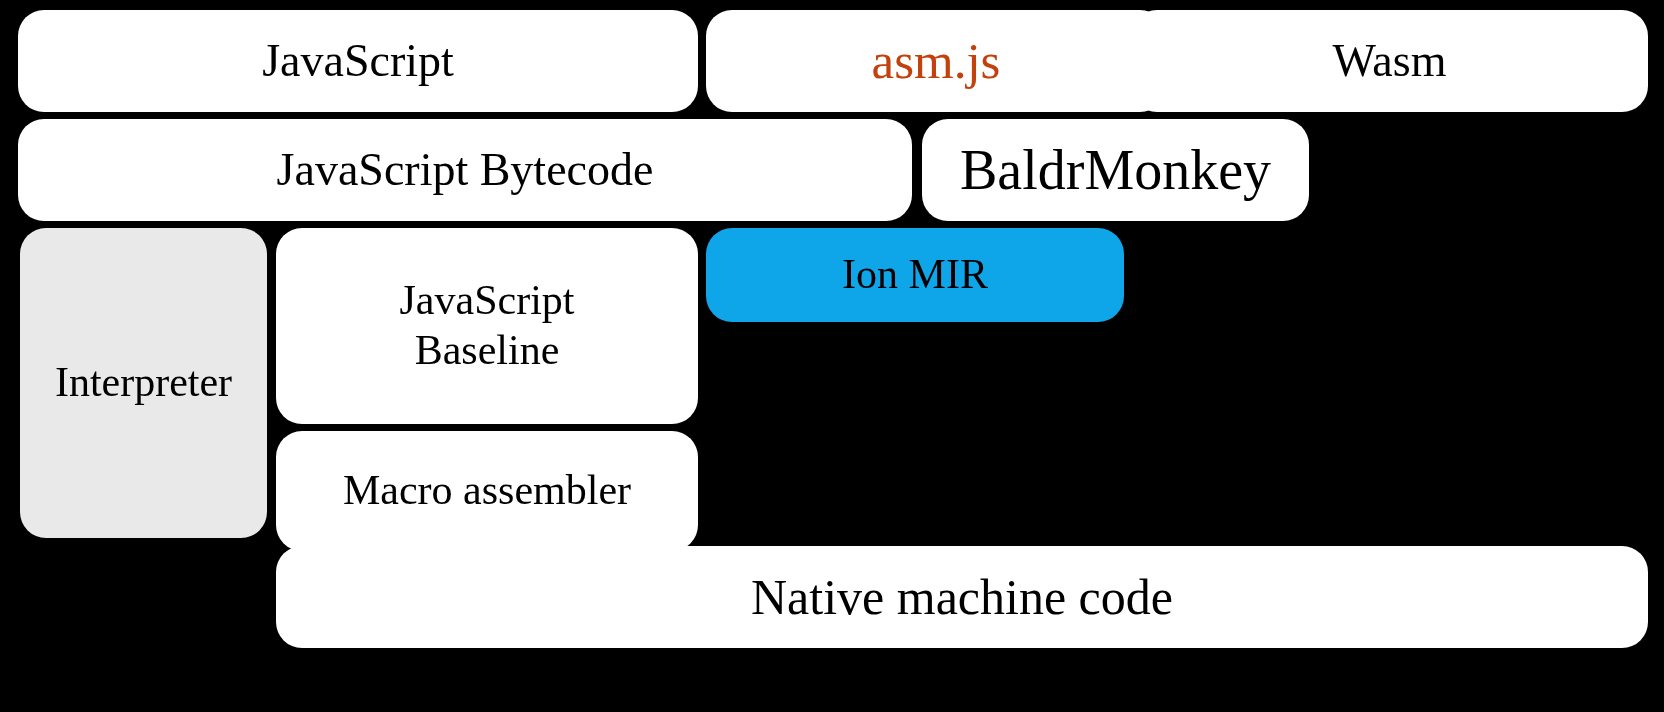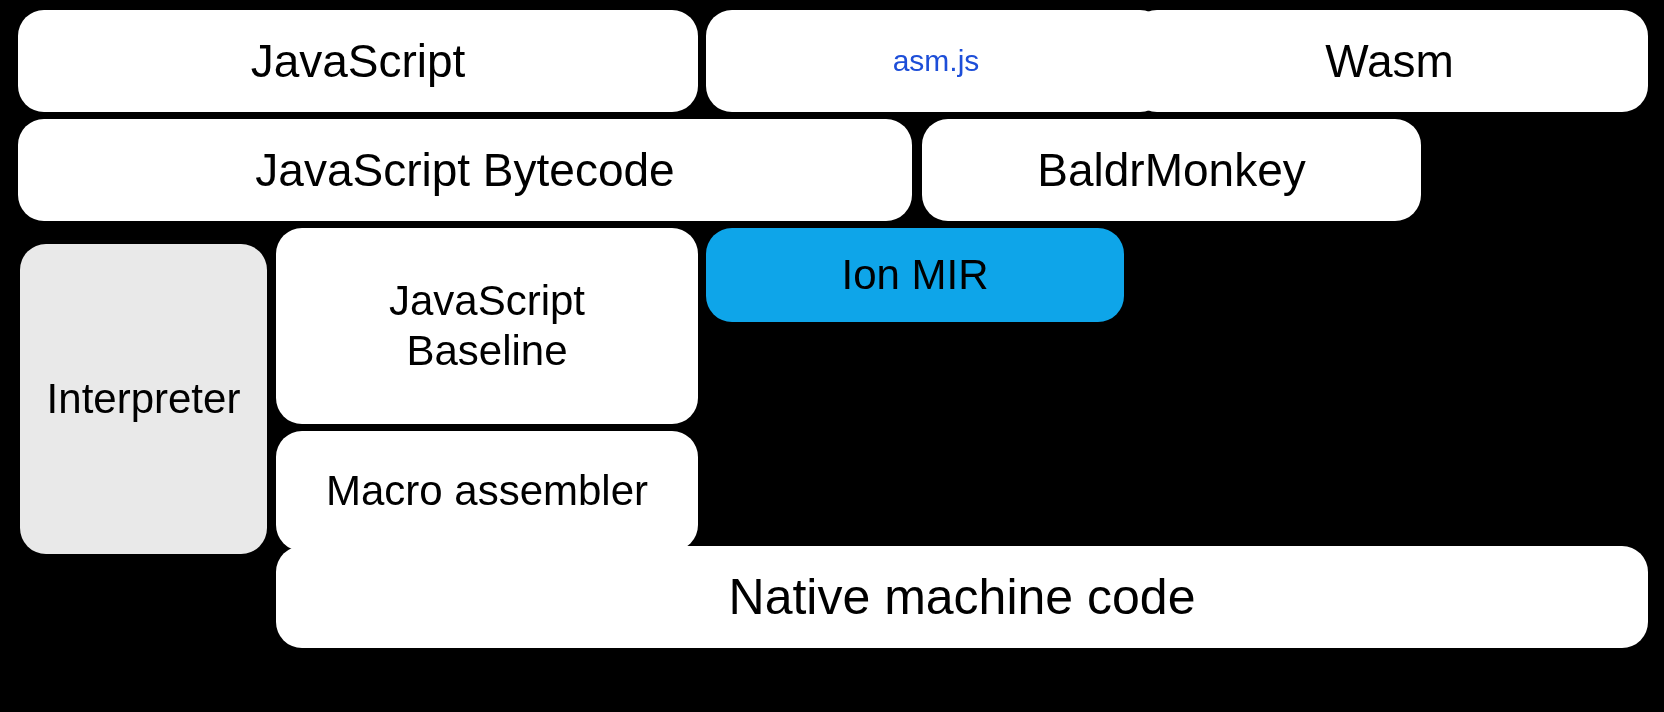--- a/index.html
+++ b/index.html
@@ -6,21 +6,21 @@
     margin: 0;
     padding: 0;
     background: #000000;
   }
   #canvas {
     position: relative;
     width: 1664px;
     height: 712px;
     background: #000000;
     overflow: hidden;
-    font-family: Liberation Sans, sans-serif;
+    font-family: Liberation Serif, serif;
   }
   .box {
     position: absolute;
     box-sizing: border-box;
     display: flex;
     align-items: center;
     justify-content: center;
     text-align: center;
     border-radius: 26px;
     color: #000000;
@@ -33,23 +33,23 @@
   .fill-white { background: #FFFFFF; }
   .fill-gray  { background: #E9E9E9; }
   .fill-green { background: #0ea5e9; }
   .fill-pink  { background: #F4768C; }
 </style>
 </head>
 <body>
 
 <div id="canvas" style="background: rgb(0, 0, 0);">
     <div class="box fill-white" style="left: 18px; top: 10px; width: 680px; height: 102px; font-size: 46px; color: rgb(0, 0, 0);">JavaScript</div>
-    <div class="box fill-white" style="left: 706px; top: 10px; width: 460px; height: 102px; font-size: 30px; color: #1d4ed8;">asm.js</div>
+    <div class="box fill-white" style="left: 706px; top: 10px; width: 460px; height: 102px; font-size: 51px; color: #c2410c;">asm.js</div>
     <div class="box fill-white" style="left: 1131px; top: 10px; width: 517px; height: 102px; font-size: 46px; color: rgb(0, 0, 0);">Wasm</div>
     <div class="box fill-white" style="left: 18px; top: 119px; width: 894px; height: 102px; font-size: 46px; color: rgb(0, 0, 0);">JavaScript Bytecode</div>
-    <div class="box fill-white" style="left: 922px; top: 119px; width: 499px; height: 102px; font-size: 46px; color: rgb(0, 0, 0);">BaldrMonkey</div>
-    <div class="box fill-gray" style="left: 20px; top: 244px; width: 247px; height: 310px; font-size: 42px; color: rgb(0, 0, 0);">Interpreter</div>
+    <div class="box fill-white" style="left: 922px; top: 119px; width: 387px; height: 102px; font-size: 56px; color: rgb(0, 0, 0);">BaldrMonkey</div>
+    <div class="box fill-gray" style="left: 20px; top: 228px; width: 247px; height: 310px; font-size: 42px; color: rgb(0, 0, 0);">Interpreter</div>
     <div class="box fill-white" style="left: 276px; top: 228px; width: 422px; height: 196px; font-size: 42px; color: rgb(0, 0, 0);">JavaScript
 Baseline</div>
     <div class="box fill-white" style="left: 276px; top: 431px; width: 422px; height: 120px; font-size: 42px; color: rgb(0, 0, 0);">Macro assembler</div>
     <div class="box fill-green" style="left: 706px; top: 228px; width: 418px; height: 94px; font-size: 42px; color: rgb(0, 0, 0);">Ion MIR</div>
     <div class="box fill-white" style="left: 276px; top: 546px; width: 1372px; height: 102px; font-size: 50px; color: rgb(0, 0, 0);">Native machine code</div>
   </div>
 
 </body></html>

